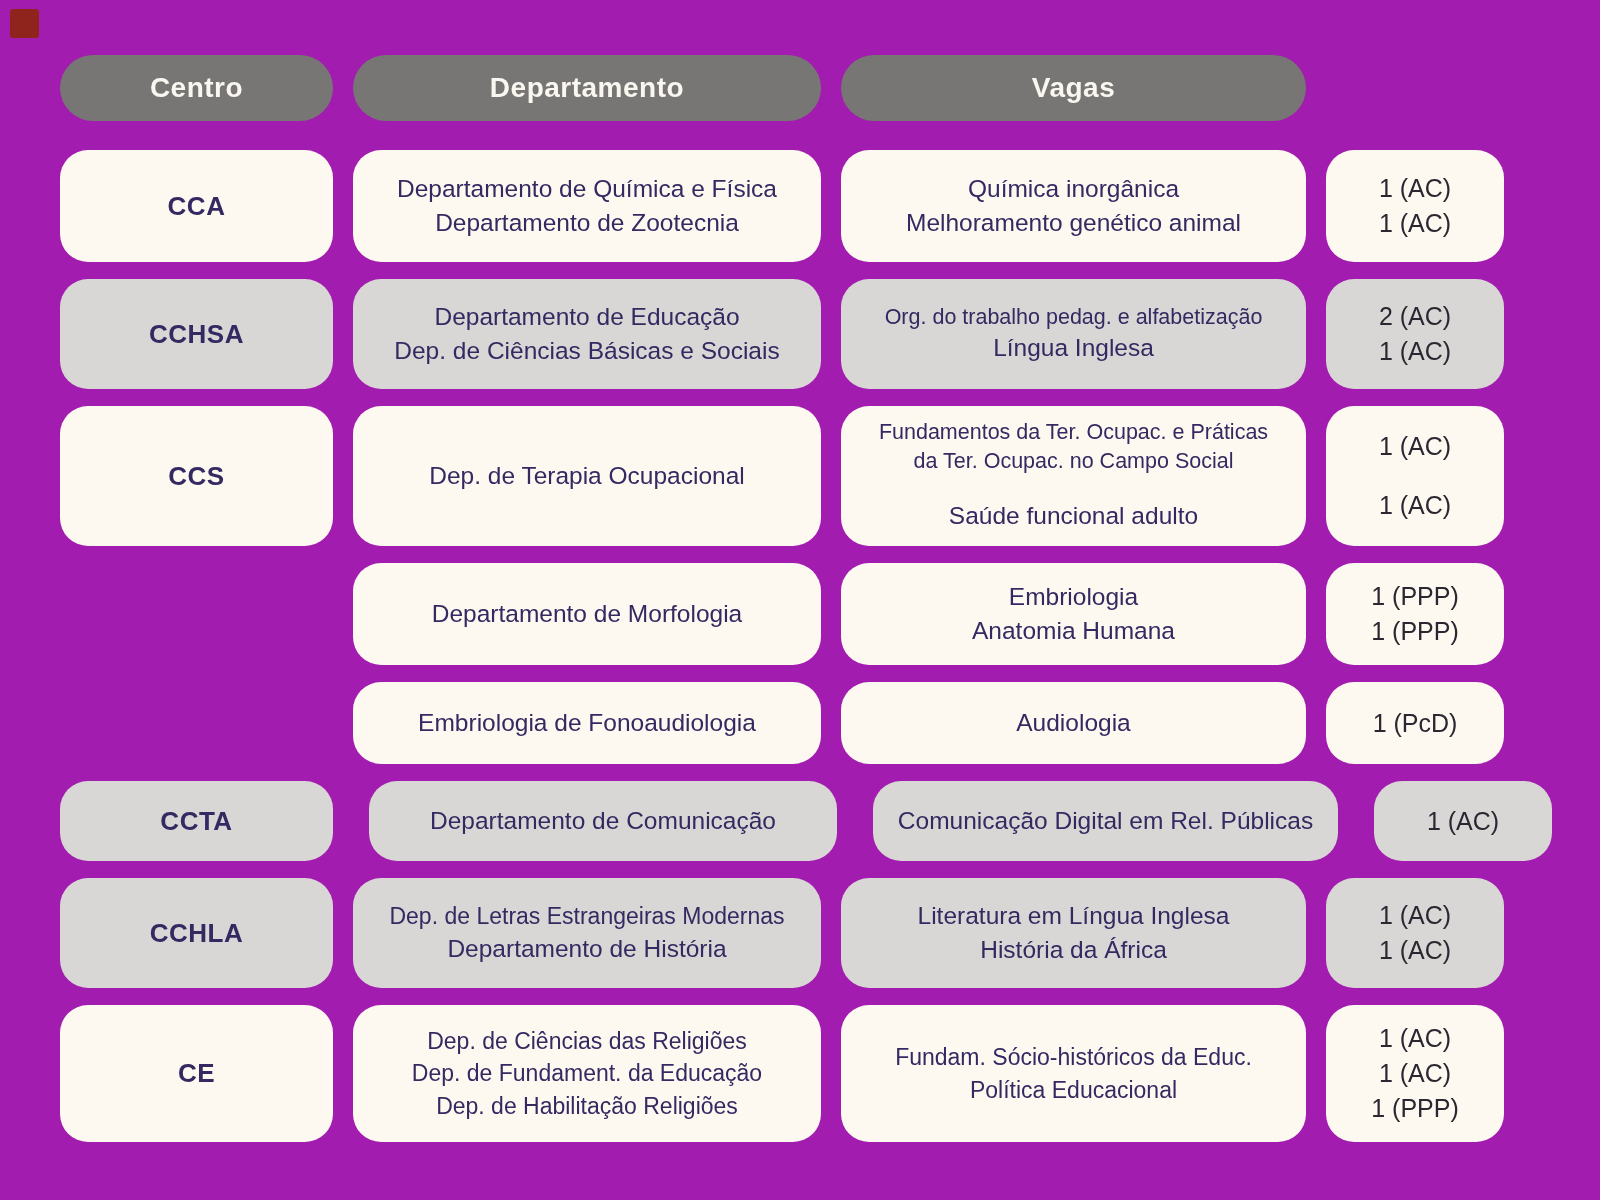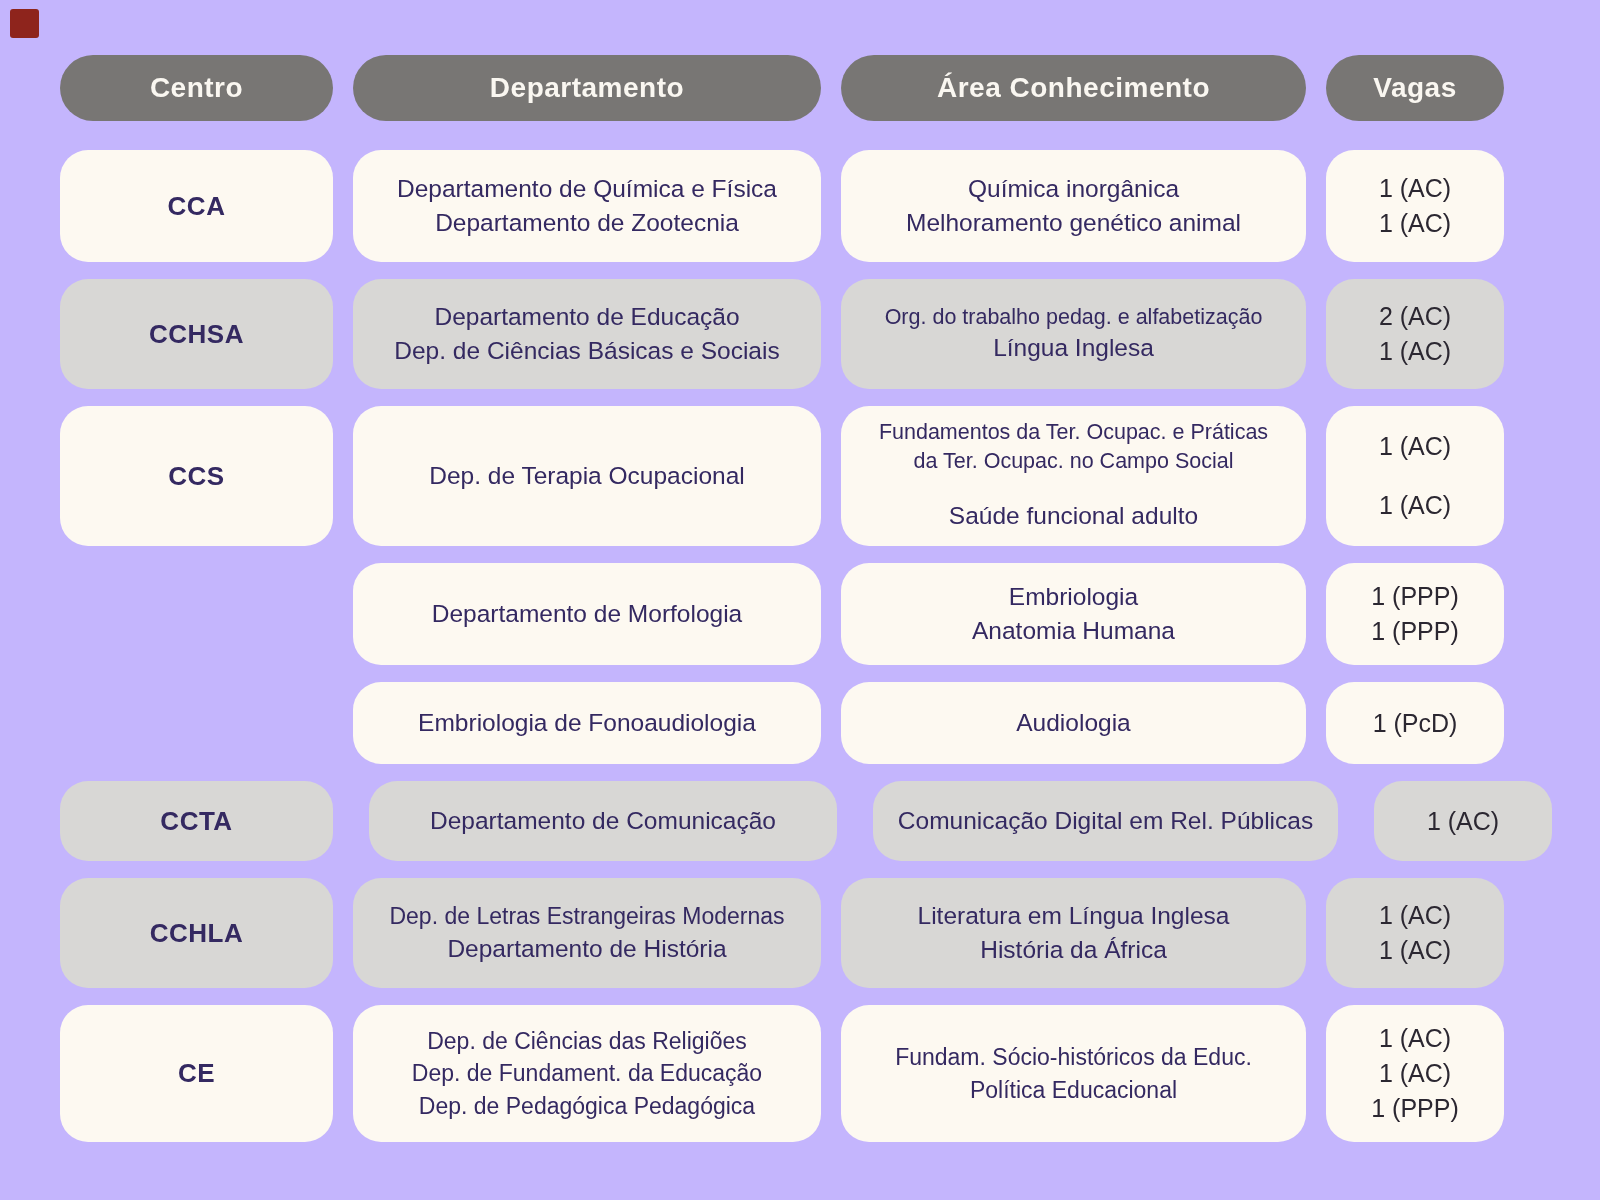--- a/index.html
+++ b/index.html
@@ -1,19 +1,19 @@
 <!DOCTYPE html>
 <html><head>
 <meta charset="utf-8">
 <style>
   html,body{margin:0;padding:0;background:#ffffff;}
   .canvas{
     position:relative;
     width:1600px;height:1200px;
-    background:#c4b5fd;
+    background:#a21caf;
     font-family:"Liberation Sans", sans-serif;
     overflow:hidden;
     box-sizing:border-box;
     padding:55px 96px 0 60px;
   }
   .corner-marker{
     position:absolute;left:10px;top:9px;width:29px;height:29px;
     border-radius:3px;background:#8e241c;
   }
   .header-row,.row{
@@ -60,23 +60,20 @@
   <div class="corner-marker" style="background: rgb(142, 36, 28);"></div>
 
   <div class="header-row">
     <div class="pill">
       <span>Centro</span>
     </div>
     <div class="pill">
       <span>Departamento</span>
     </div>
     <div class="pill">
-      <span>Área Conhecimento</span>
-    </div>
-    <div class="pill">
       <span>Vagas</span>
     </div>
   </div>
 
   <div id="rows">
       <div class="row cream">
         <div class="cell centro">
           <div class="line centro-code">CCA</div>
         </div>
         <div class="cell departamento">
@@ -183,21 +180,21 @@
           <div class="line">1 (AC)</div>
         </div>
       </div>
       <div class="row cream">
         <div class="cell centro">
           <div class="line centro-code">CE</div>
         </div>
         <div class="cell departamento">
           <div class="line mid">Dep. de Ciências das Religiões</div>
           <div class="line mid">Dep. de Fundament. da Educação</div>
-          <div class="line mid">Dep. de Pedagógica Pedagógica</div>
+          <div class="line mid">Dep. de Habilitação Religiões</div>
         </div>
         <div class="cell area">
           <div class="line mid">Fundam. Sócio-históricos da Educ.</div>
           <div class="line mid">Política Educacional</div>
         </div>
         <div class="cell vagas">
           <div class="line">1 (AC)</div>
           <div class="line">1 (AC)</div>
           <div class="line">1 (PPP)</div>
         </div>

